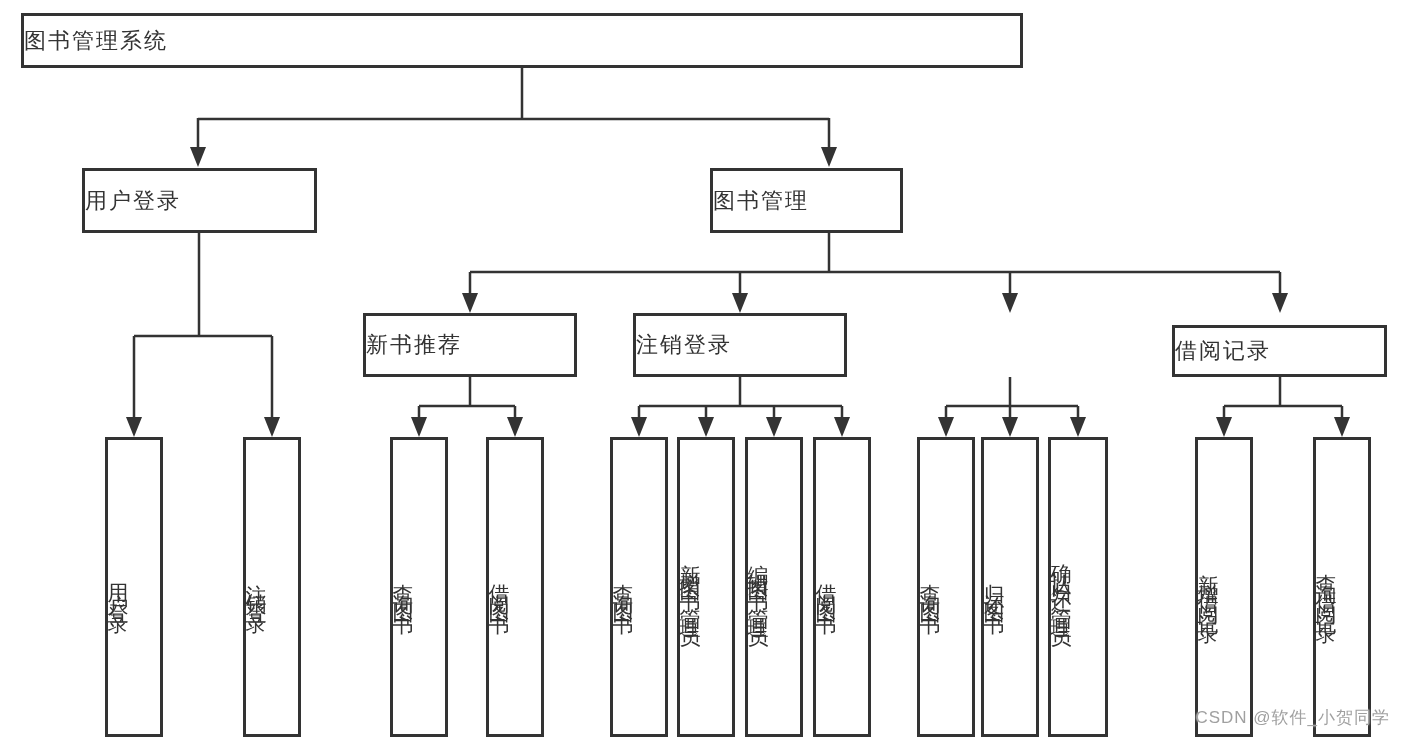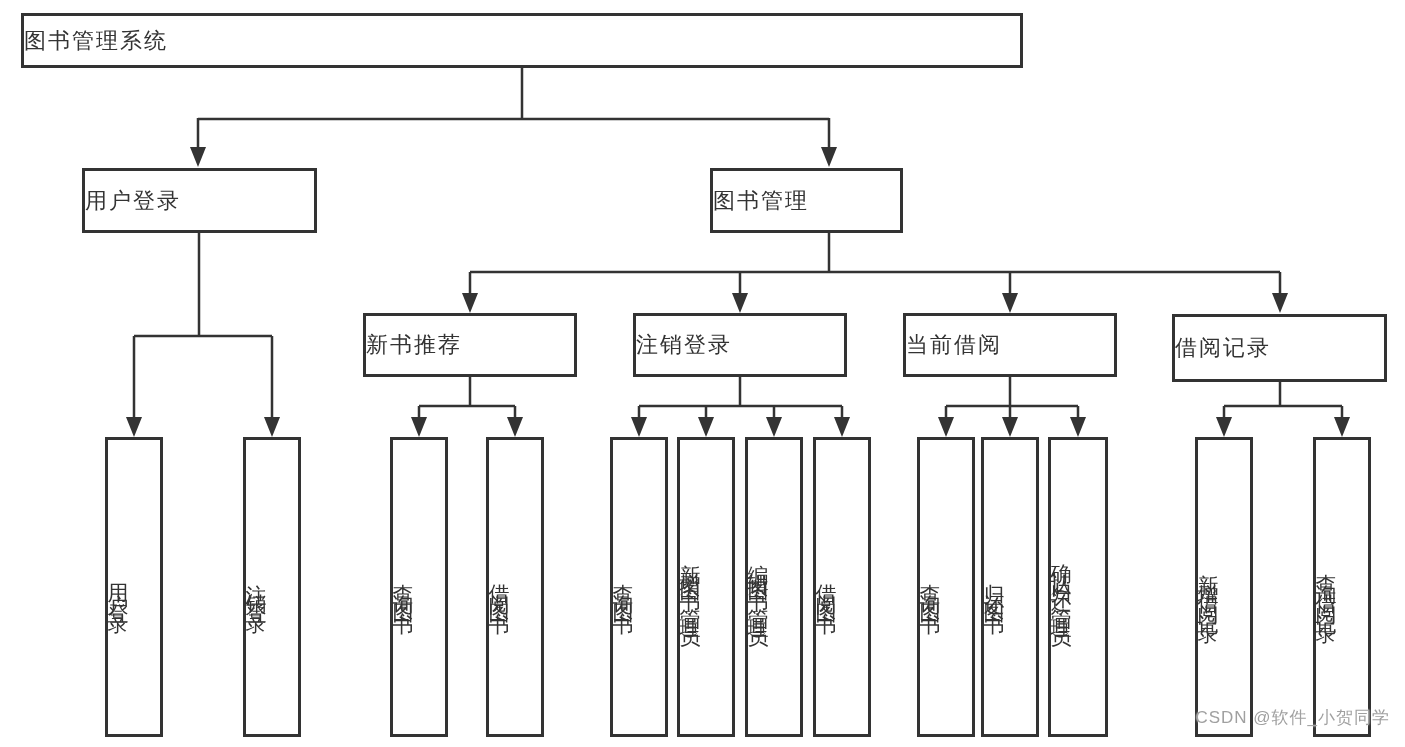--- a/index.html
+++ b/index.html
@@ -107,24 +107,21 @@
   <div class="node h" style="left:710px;top:168px;width:193px;height:65px">
     <span class="lbl">图书管理</span>
   </div>
 
   <div class="node h" style="left:363px;top:313px;width:214px;height:64px">
     <span class="lbl">新书推荐</span>
   </div>
   <div class="node h" style="left:633px;top:313px;width:214px;height:64px">
     <span class="lbl">注销登录</span>
   </div>
-  <div class="node h" style="left:903px;top:313px;width:214px;height:64px">
-    <span class="lbl">当前借阅</span>
-  </div>
-  <div class="node h" style="left:1172px;top:314px;width:215px;height:68px">
+  <div class="node h" style="left:1172px;top:325px;width:215px;height:52px">
     <span class="lbl">借阅记录</span>
   </div>
 
   <div class="node v" style="left:105px;top:437px;width:58px;height:300px">
     <span class="lbl">用户登录</span>
   </div>
   <div class="node v" style="left:243px;top:437px;width:58px;height:300px">
     <span class="lbl">注销登录</span>
   </div>
 

